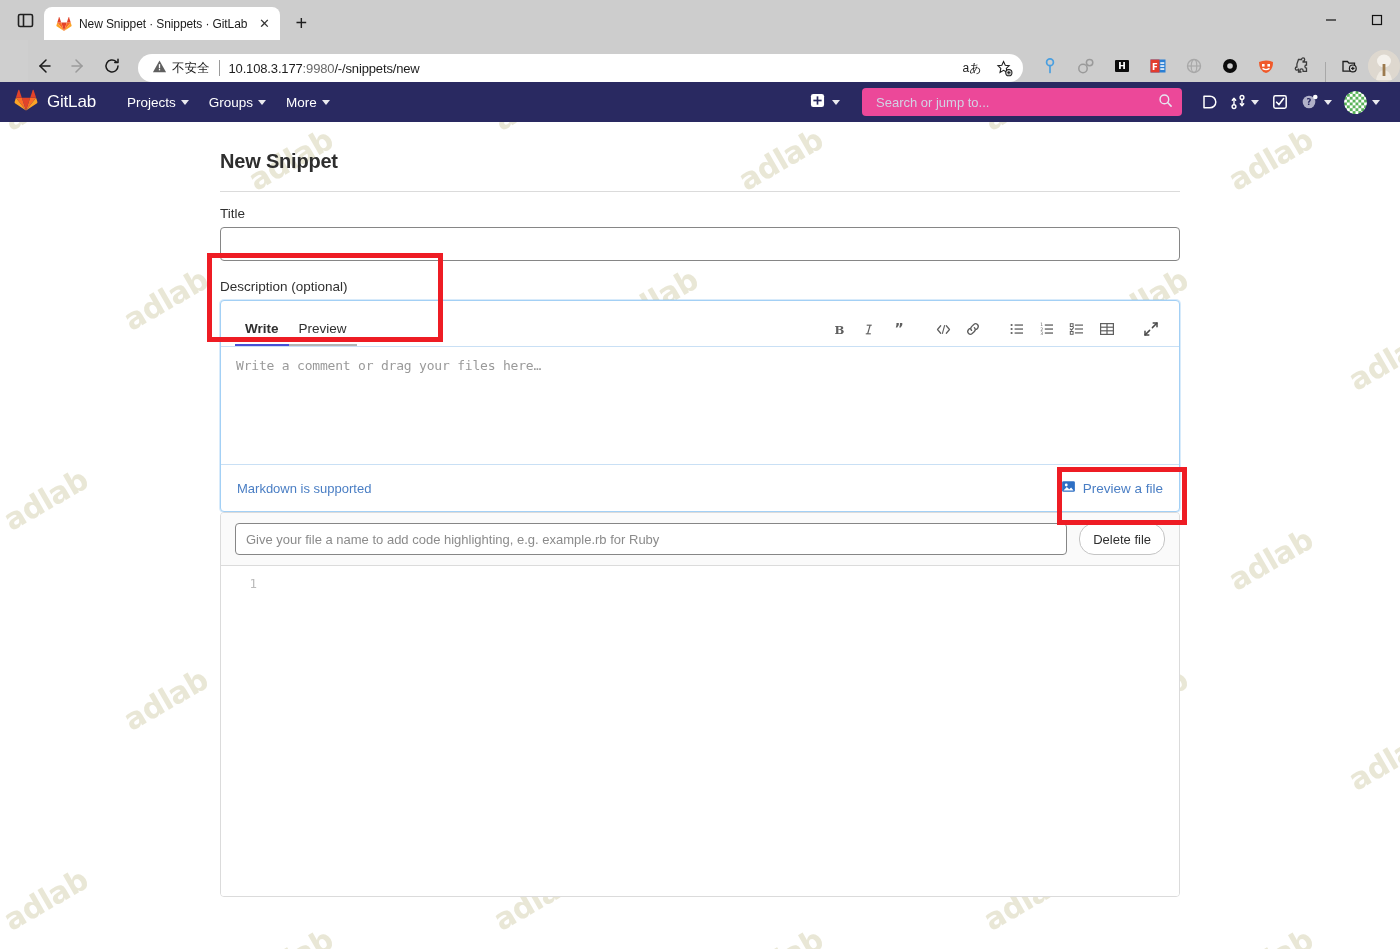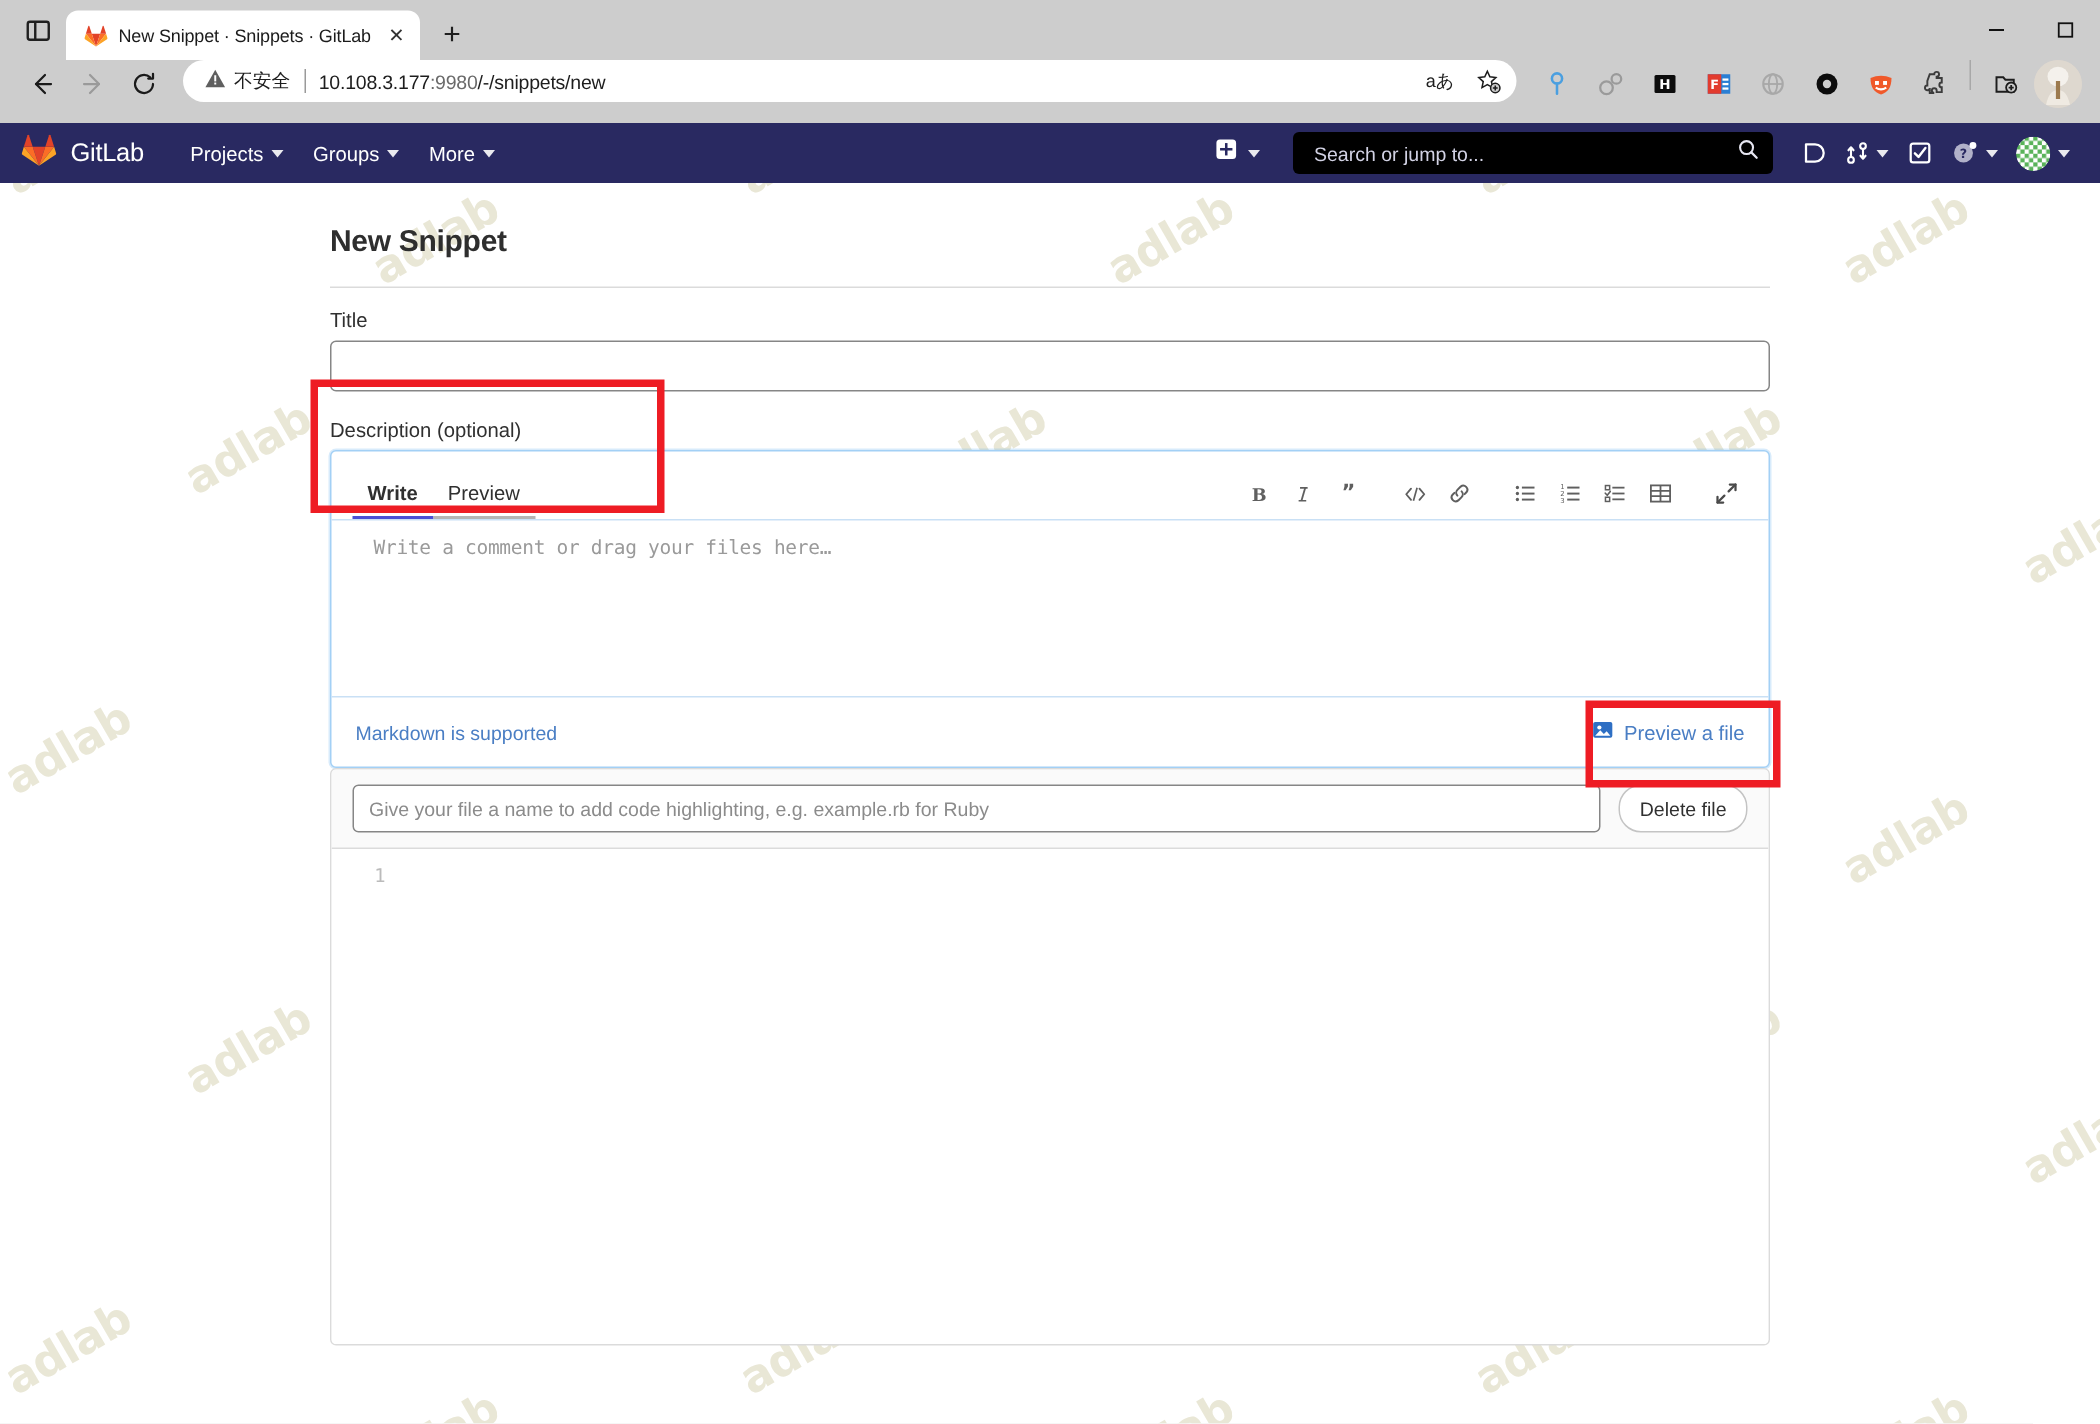--- a/index.html
+++ b/index.html
@@ -67,24 +67,25 @@
   }
   .wc {
     width: 46px; height: 32px;
     display: flex; align-items: center; justify-content: center;
     color: #111;
   }
 
   .toolbar {
     height: 42px;
     background: #cdcdcd;
-    display: flex; align-items: flex-start;
-    padding: 0 12px;
+    display: flex; align-items: flex-end;
+    padding: 0 0;
     gap: 2px;
     flex: none;
+    margin-left: 28px;
   }
   .navbtn {
     width: 32px; height: 32px;
     display: flex; align-items: center; justify-content: center;
     color: #1a1a1a; border-radius: 4px;
   }
   .navbtn.disabled { color: #9a9a9a; }
   .urlbar {
     flex: 1;
     height: 28px;
@@ -176,21 +177,21 @@
     border-top: 5px solid currentColor;
     opacity: .9;
   }
   .gl-spacer { flex: 1; }
   .gl-plus {
     color:#fff; display:flex; align-items:center; gap:7px;
     padding: 5px 8px; border-radius:3px; margin-right: 14px;
   }
   .gl-search {
     width: 320px; height: 28px;
-    background: #000000;
+    background: #ec4899;
     border-radius: 4px;
     display: flex; align-items: center;
     padding: 0 9px 0 12px;
     margin-right: 14px;
   }
   .gl-search input {
     flex: 1; background: transparent; border: 0; outline: none;
     color: #fff; font-size: 13px; font-family: "Liberation Sans", sans-serif;
     min-width: 0;
   }
@@ -263,21 +264,21 @@
     padding-bottom: 4px; gap: 2px;
   }
   .md-btn {
     width: 28px; height: 26px;
     display: flex; align-items: center; justify-content: center;
     color: #5f5f5f;
   }
   .md-grp { width: 12px; }
   .md-body {
     min-height: 118px;
-    padding: 11px 14px 6px 28px;
+    padding: 11px 14px 6px 15px;
     border-bottom: 1px solid #c9e0f5;
   }
   .md-placeholder {
     font-family: "DejaVu Sans Mono", monospace;
     font-size: 13px; color: #9a9a9a;
     letter-spacing: -0.2px;
   }
   .md-foot {
     display: flex; align-items: center;
     padding: 12px 10px 12px 16px;

